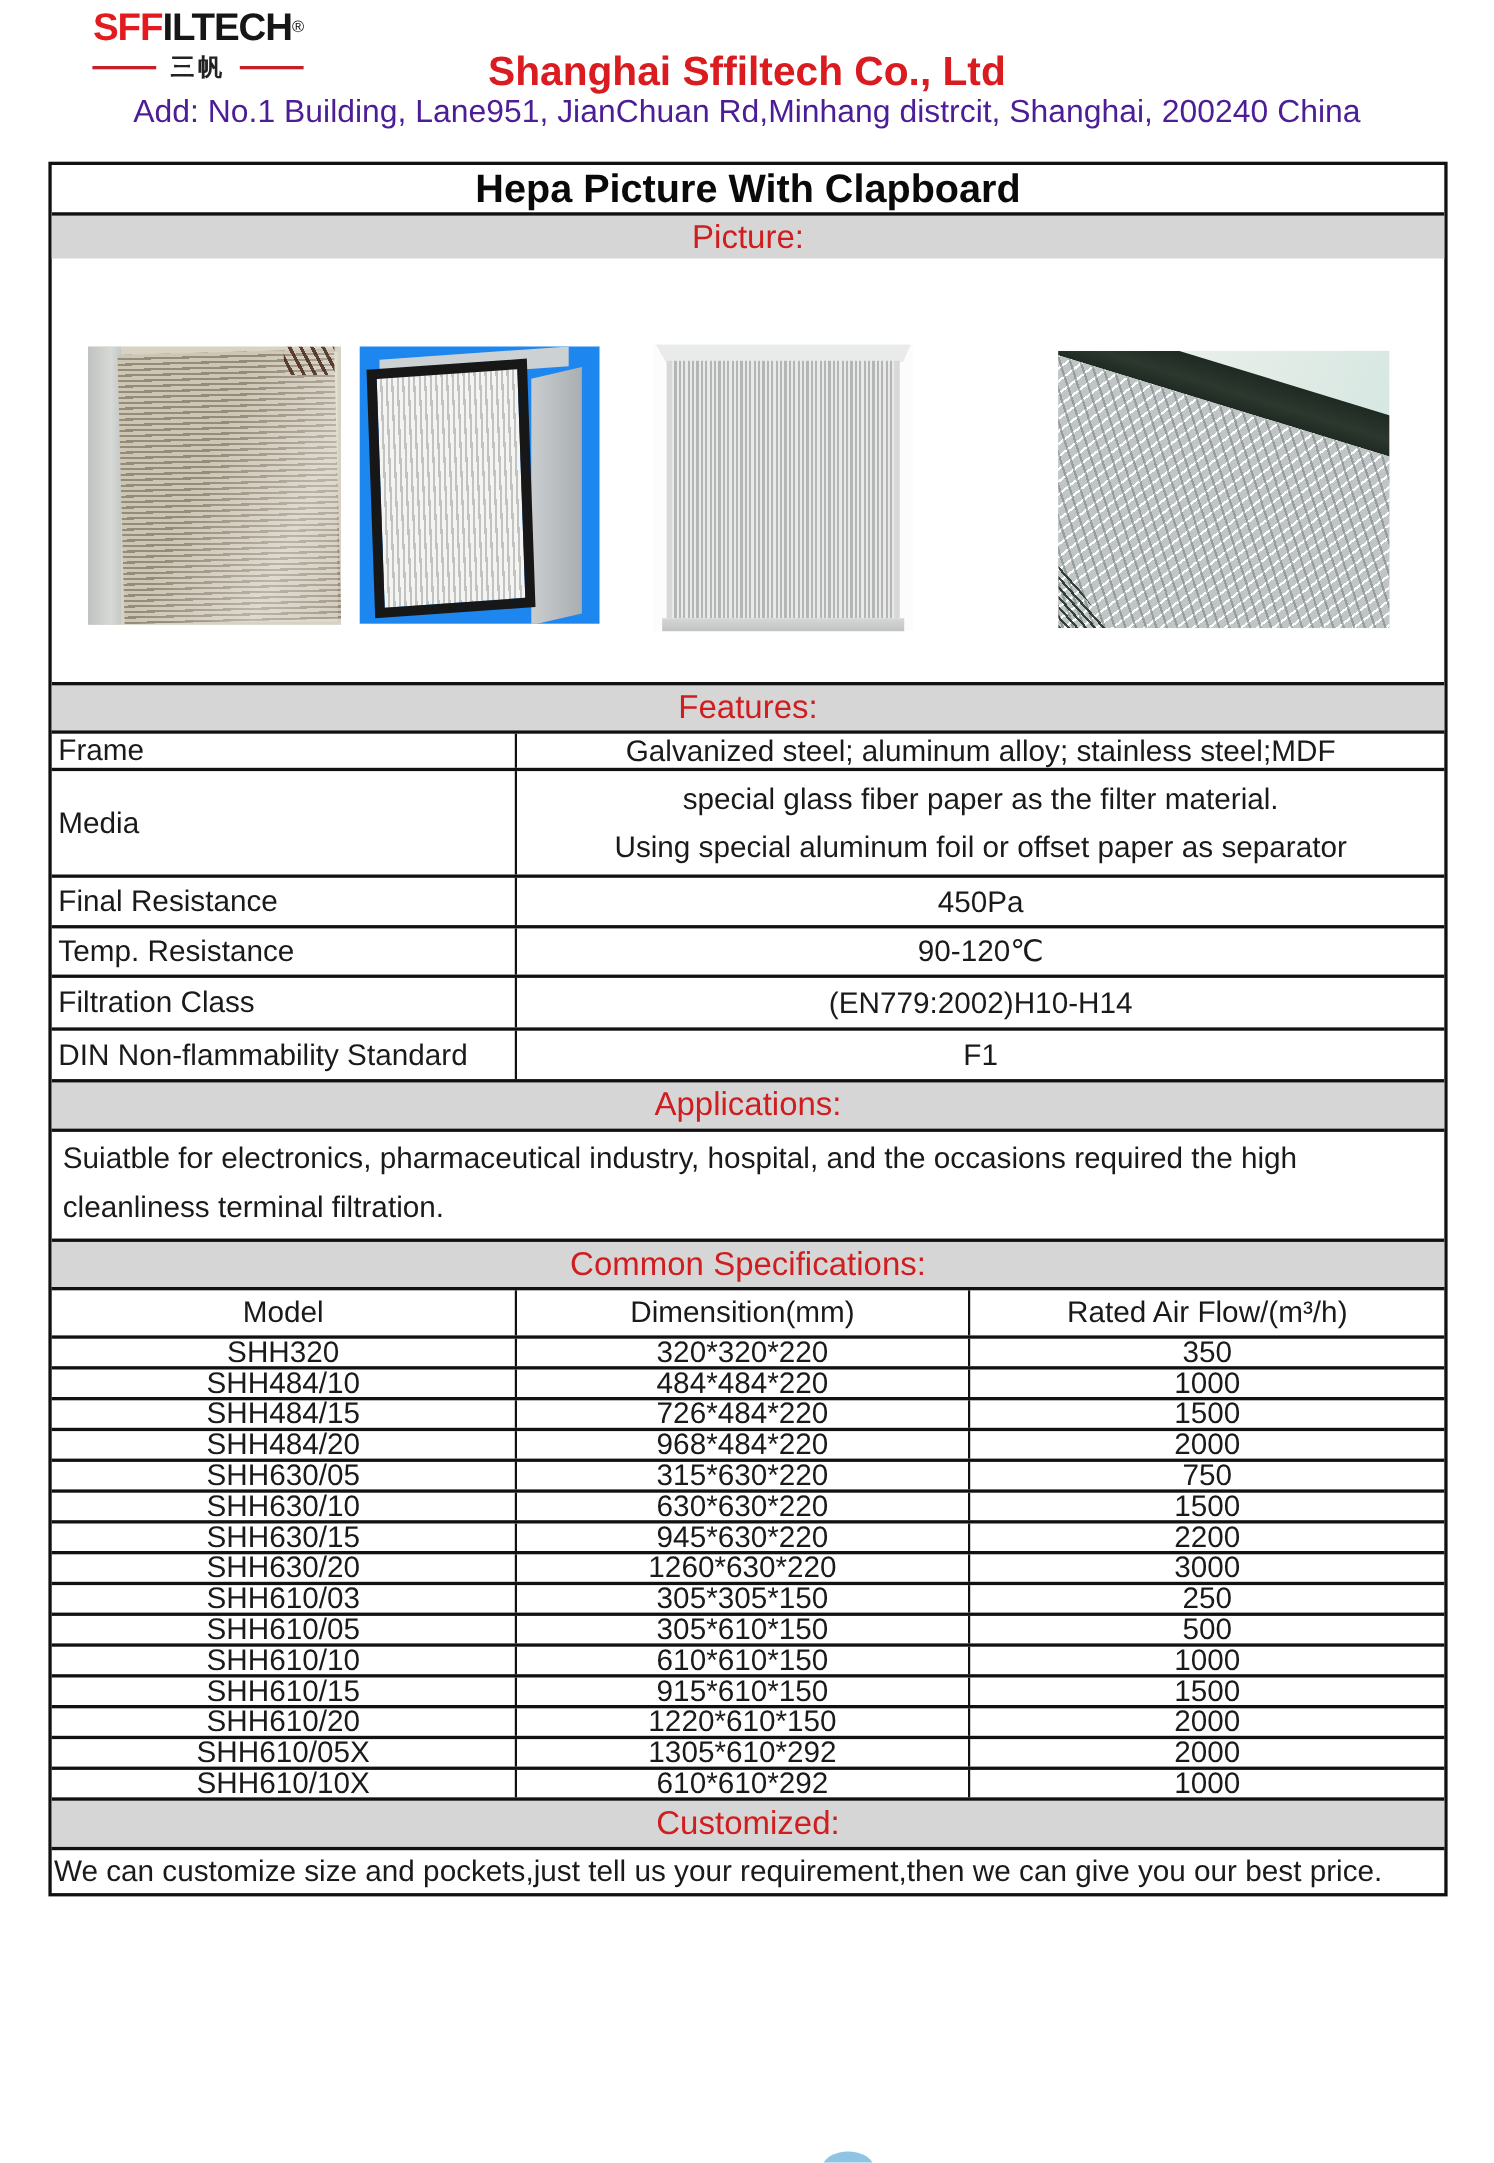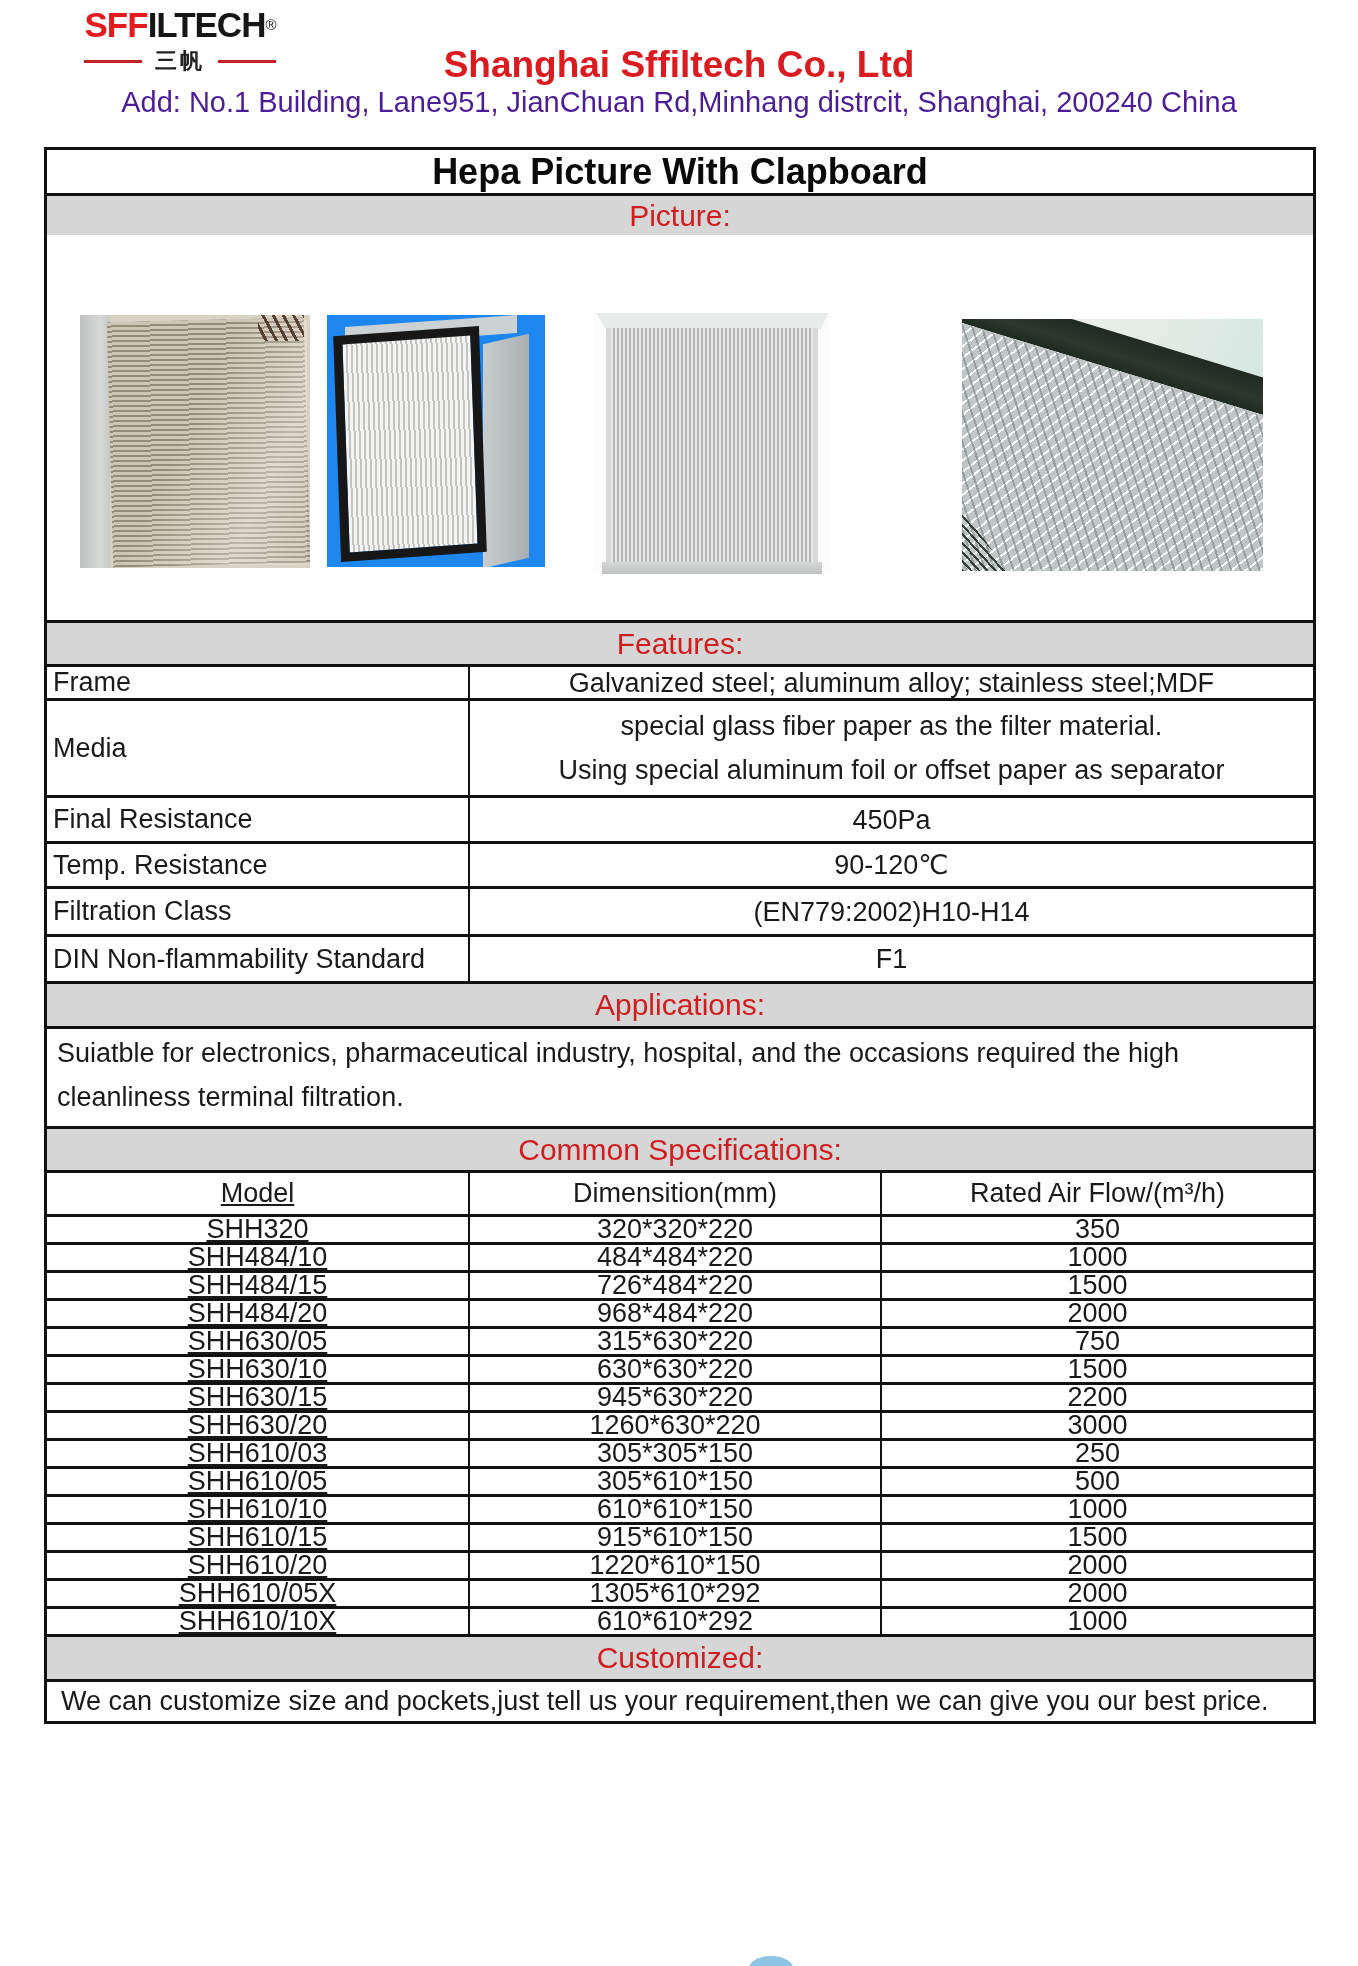--- a/index.html
+++ b/index.html
@@ -91,26 +91,26 @@
   
   .apps-text{height:100px;align-items:flex-start;font-size:27px;line-height:44px;
       padding:2px 46px 0 10px;box-sizing:border-box;}
 
   
   .specs{display:block;}
   .spec-row{display:flex;box-sizing:border-box;border-top:3px solid #111;height:28px;}
   .spec-row.head{height:44px;font-size:28px;}
   .spec-cell{display:flex;align-items:center;justify-content:center;box-sizing:border-box;
       font-size:27px;text-align:center;}
-  .spec-c0{width:421px;text-decoration:underline;}
+  .spec-c0{width:421px;}
   .spec-c1{width:412px;border-left:2px solid #111;}
   .spec-c2{flex:1;border-left:2px solid #111;}
 
   
-  .cust-text{height:42px;font-size:27px;padding-left:14px;box-sizing:border-box;}
+  .cust-text{height:42px;font-size:27px;padding-left:2px;box-sizing:border-box;}
 
   
   .blue-dot{position:absolute;left:748px;top:1956px;width:46px;height:28px;
       border-radius:50%;background:#8fc4e4;}
 </style>
 </head>
 <body>
 
 <div class="logo">
   <div class="logo-word"><span class="logo-red">SFF</span><span class="logo-black">ILTECH</span><span class="logo-reg">®</span></div>

